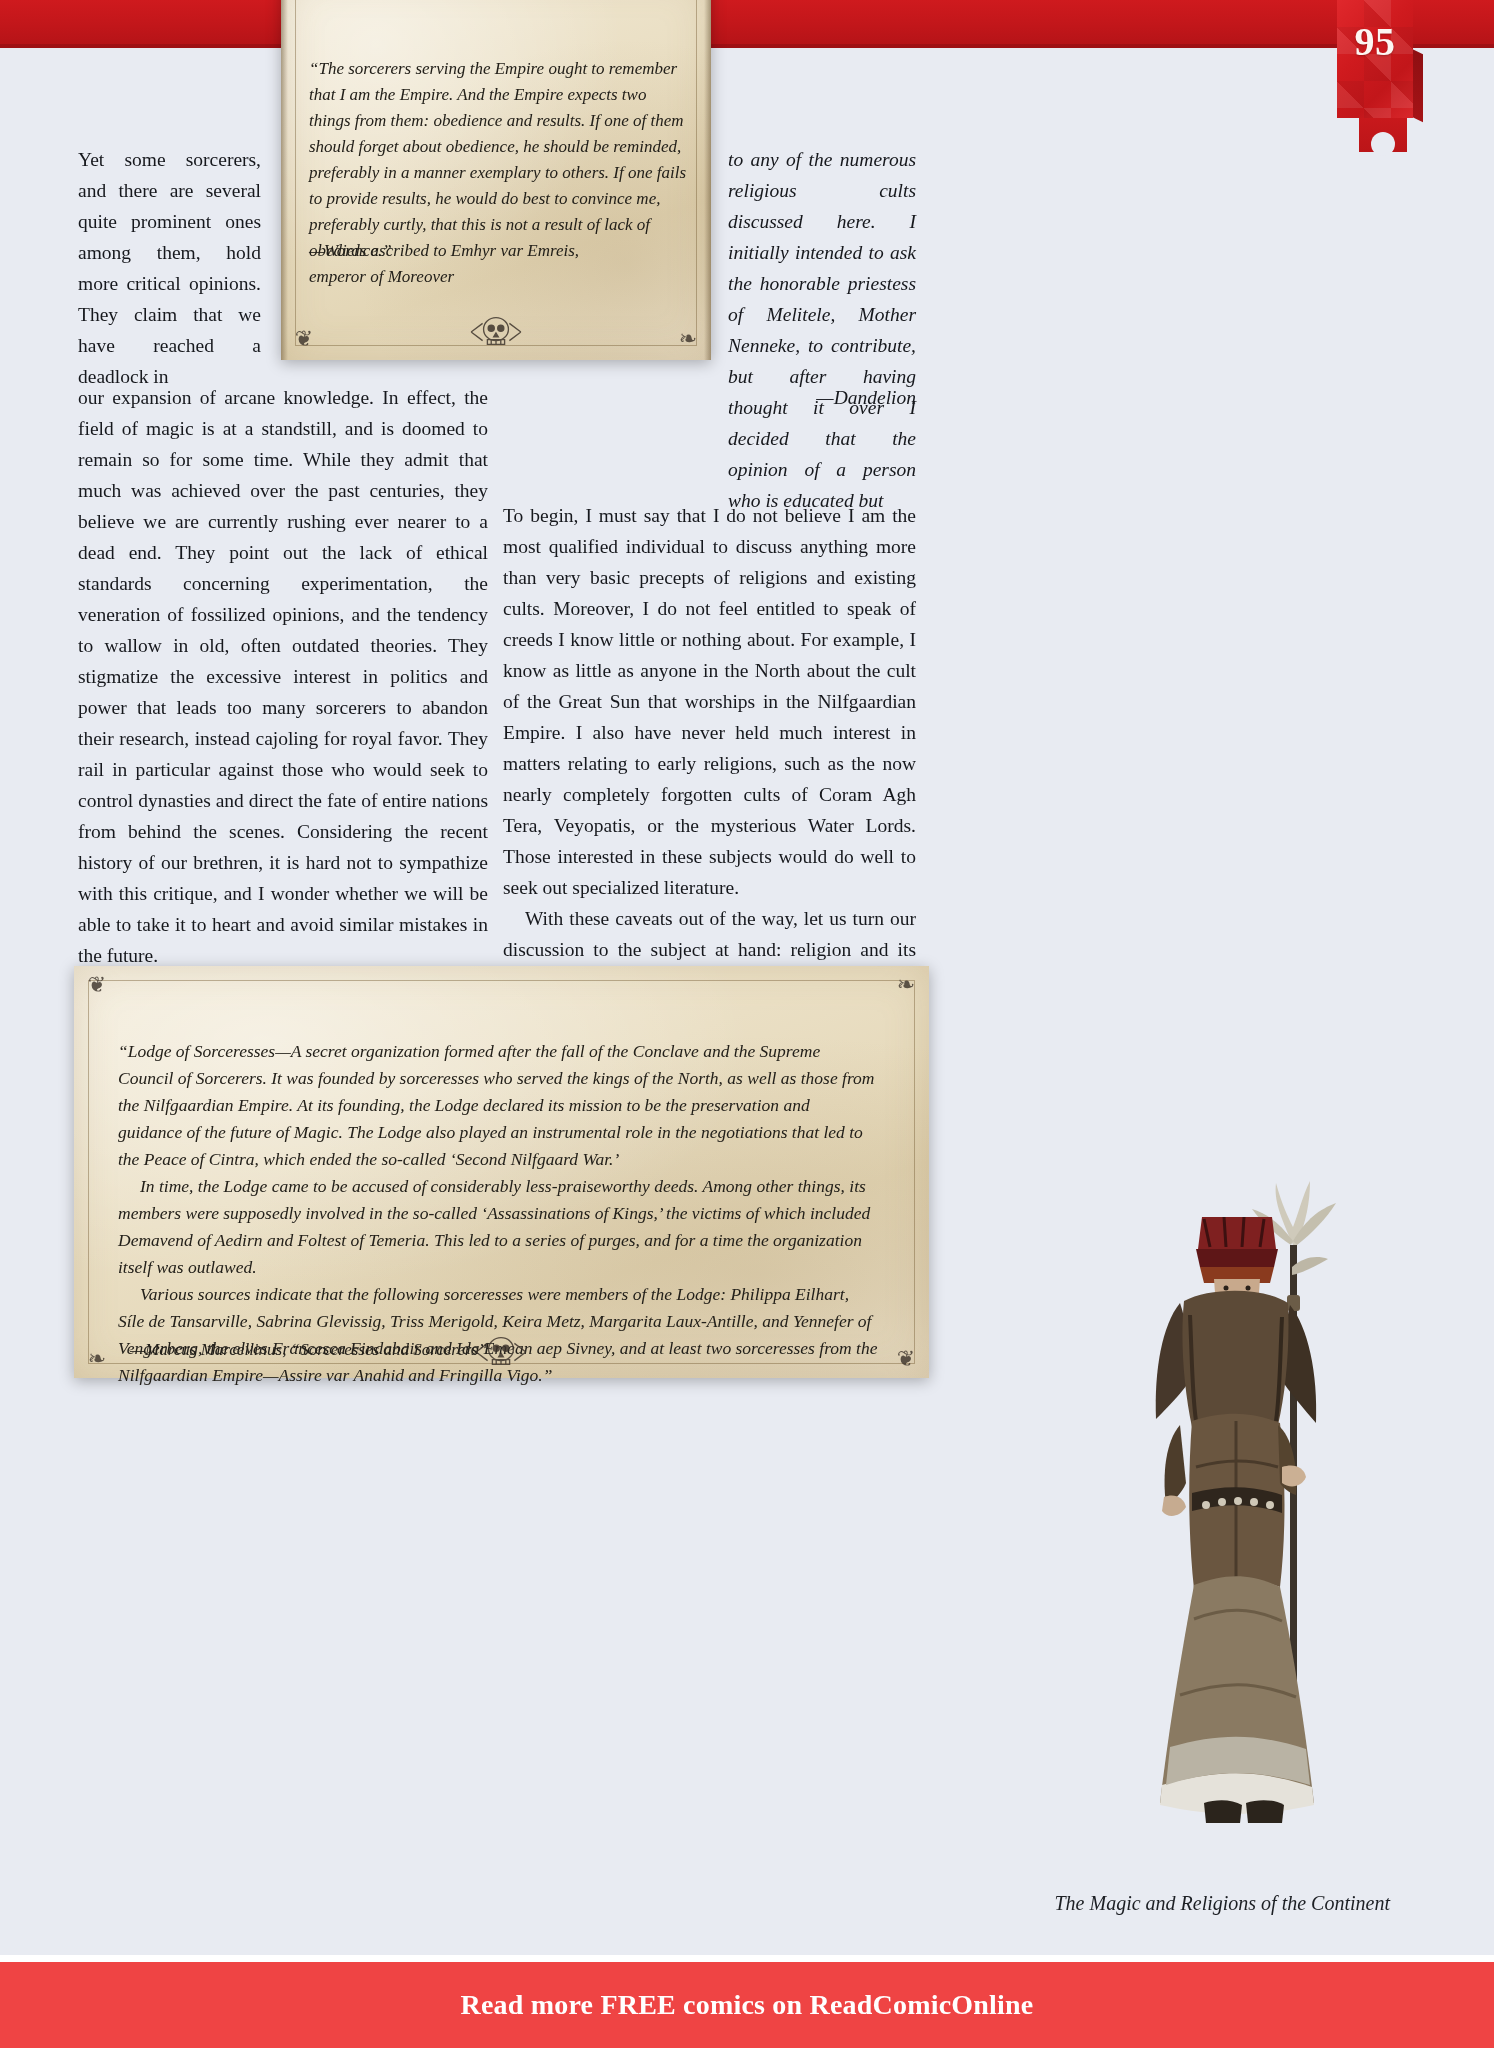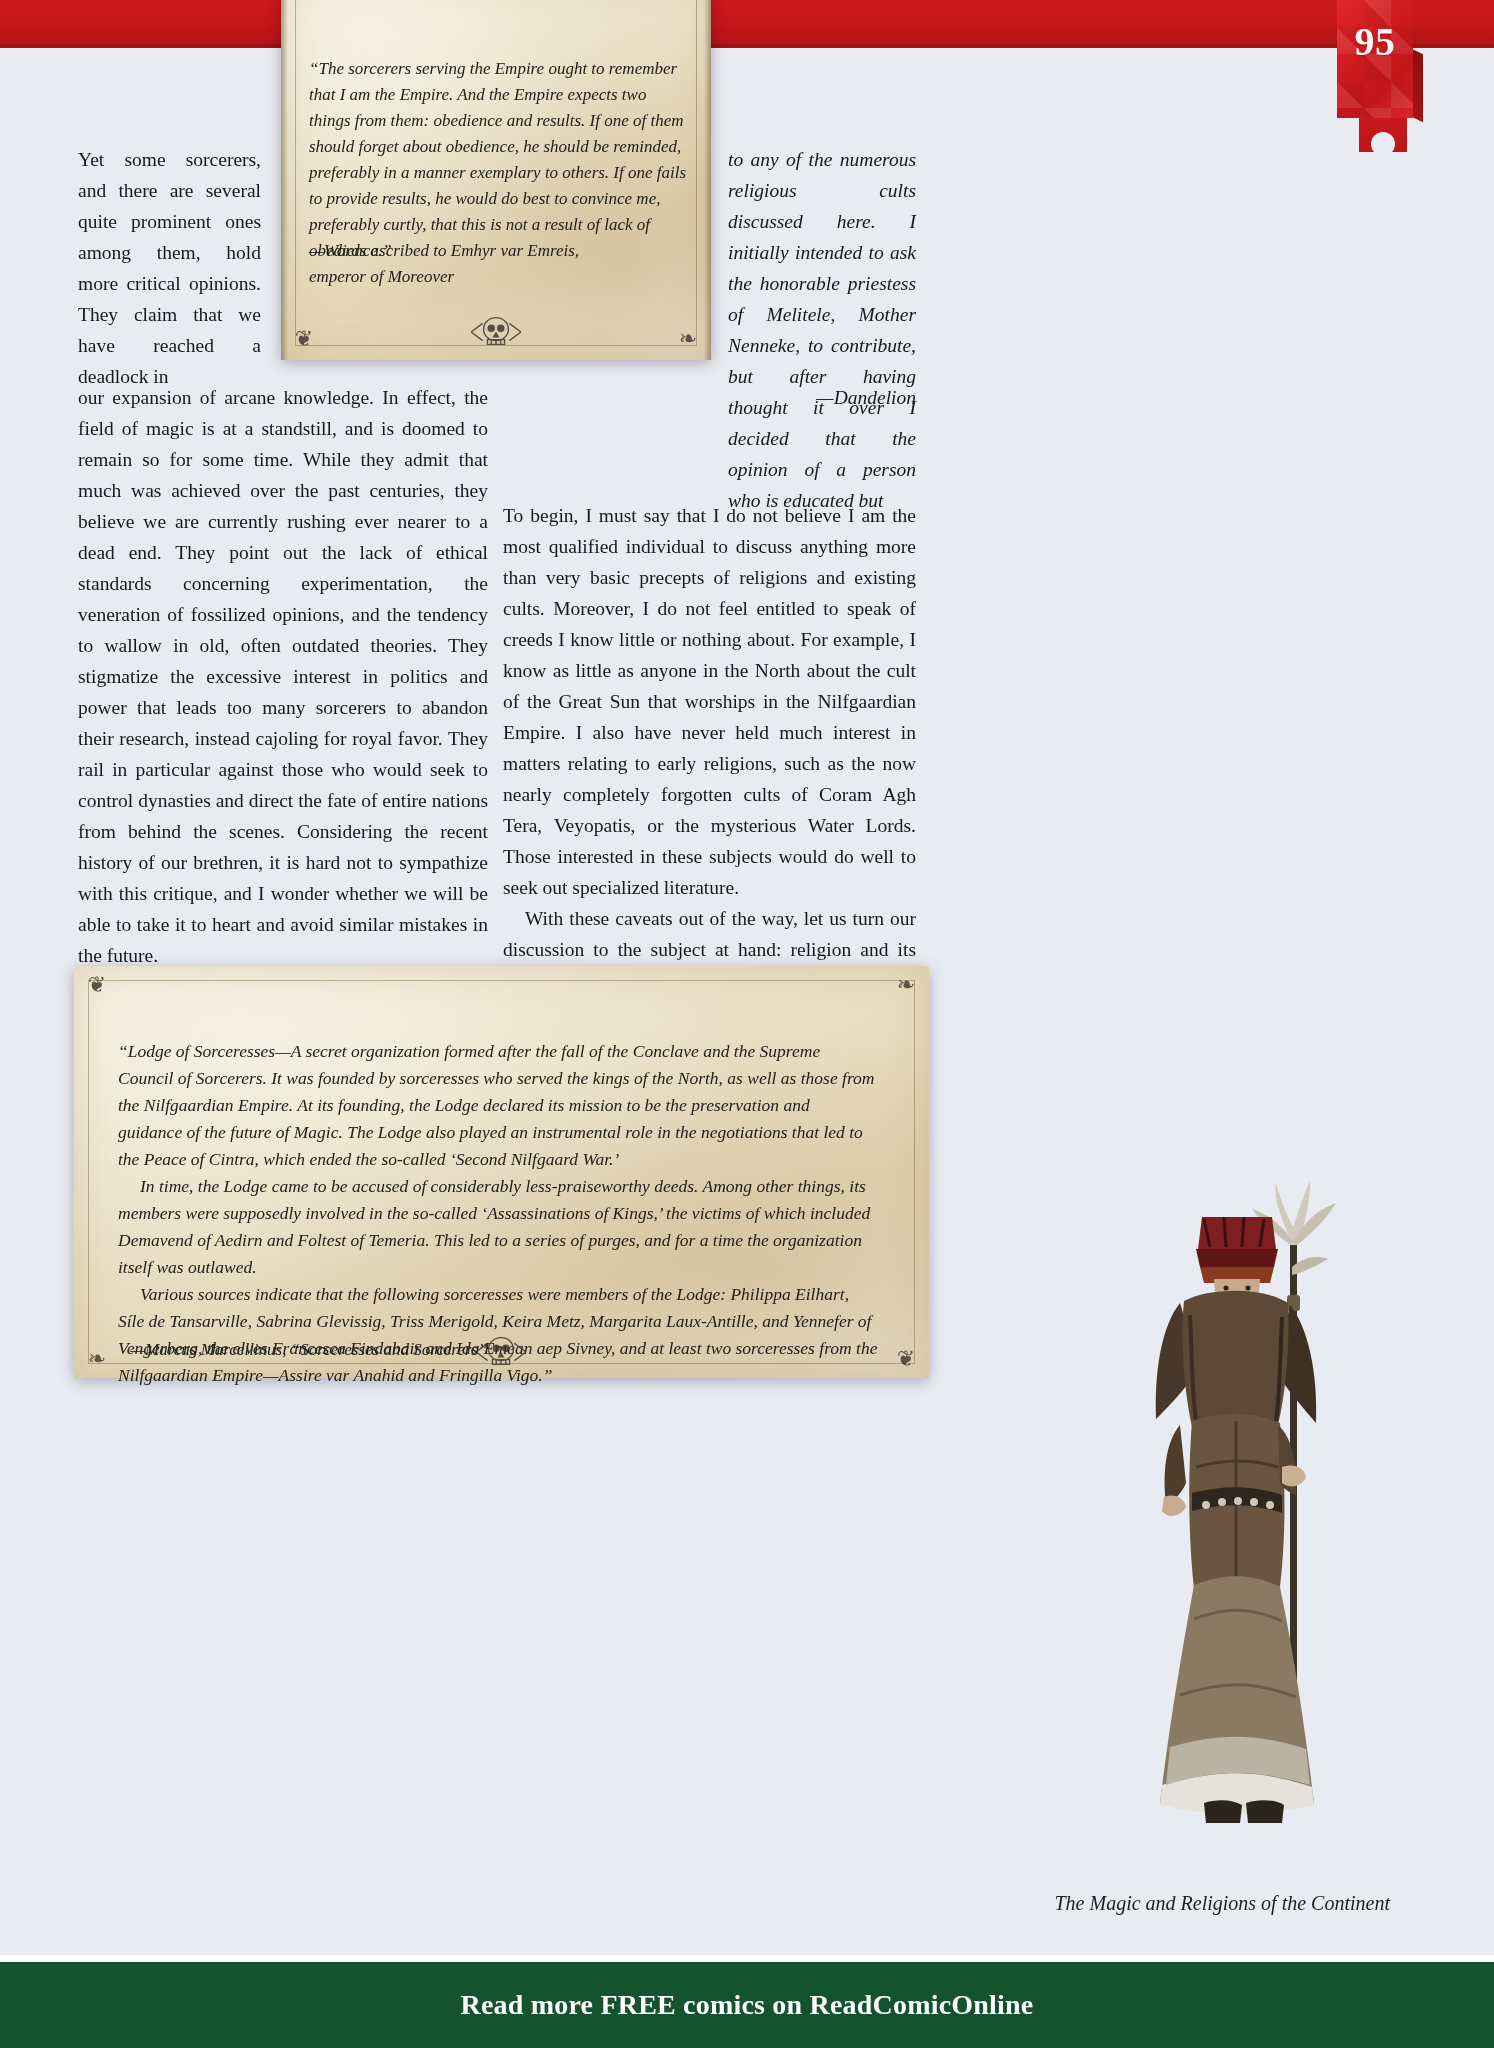--- a/index.html
+++ b/index.html
@@ -207,21 +207,21 @@
     font-style:italic;
     font-size:20px;
     color:#1c1f24;
   }
 
   
   #bottom-banner{
     position:absolute;
     left:0; top:1962px;
     width:1494px; height:86px;
-    background:#14532d;
+    background:#ef4444;
     color:#fff;
     display:flex;
     align-items:center;
     justify-content:center;
     font-size:28px;
     font-weight:700;
     letter-spacing:.2px;
     font-family:"Liberation Serif", serif;
   }
   

